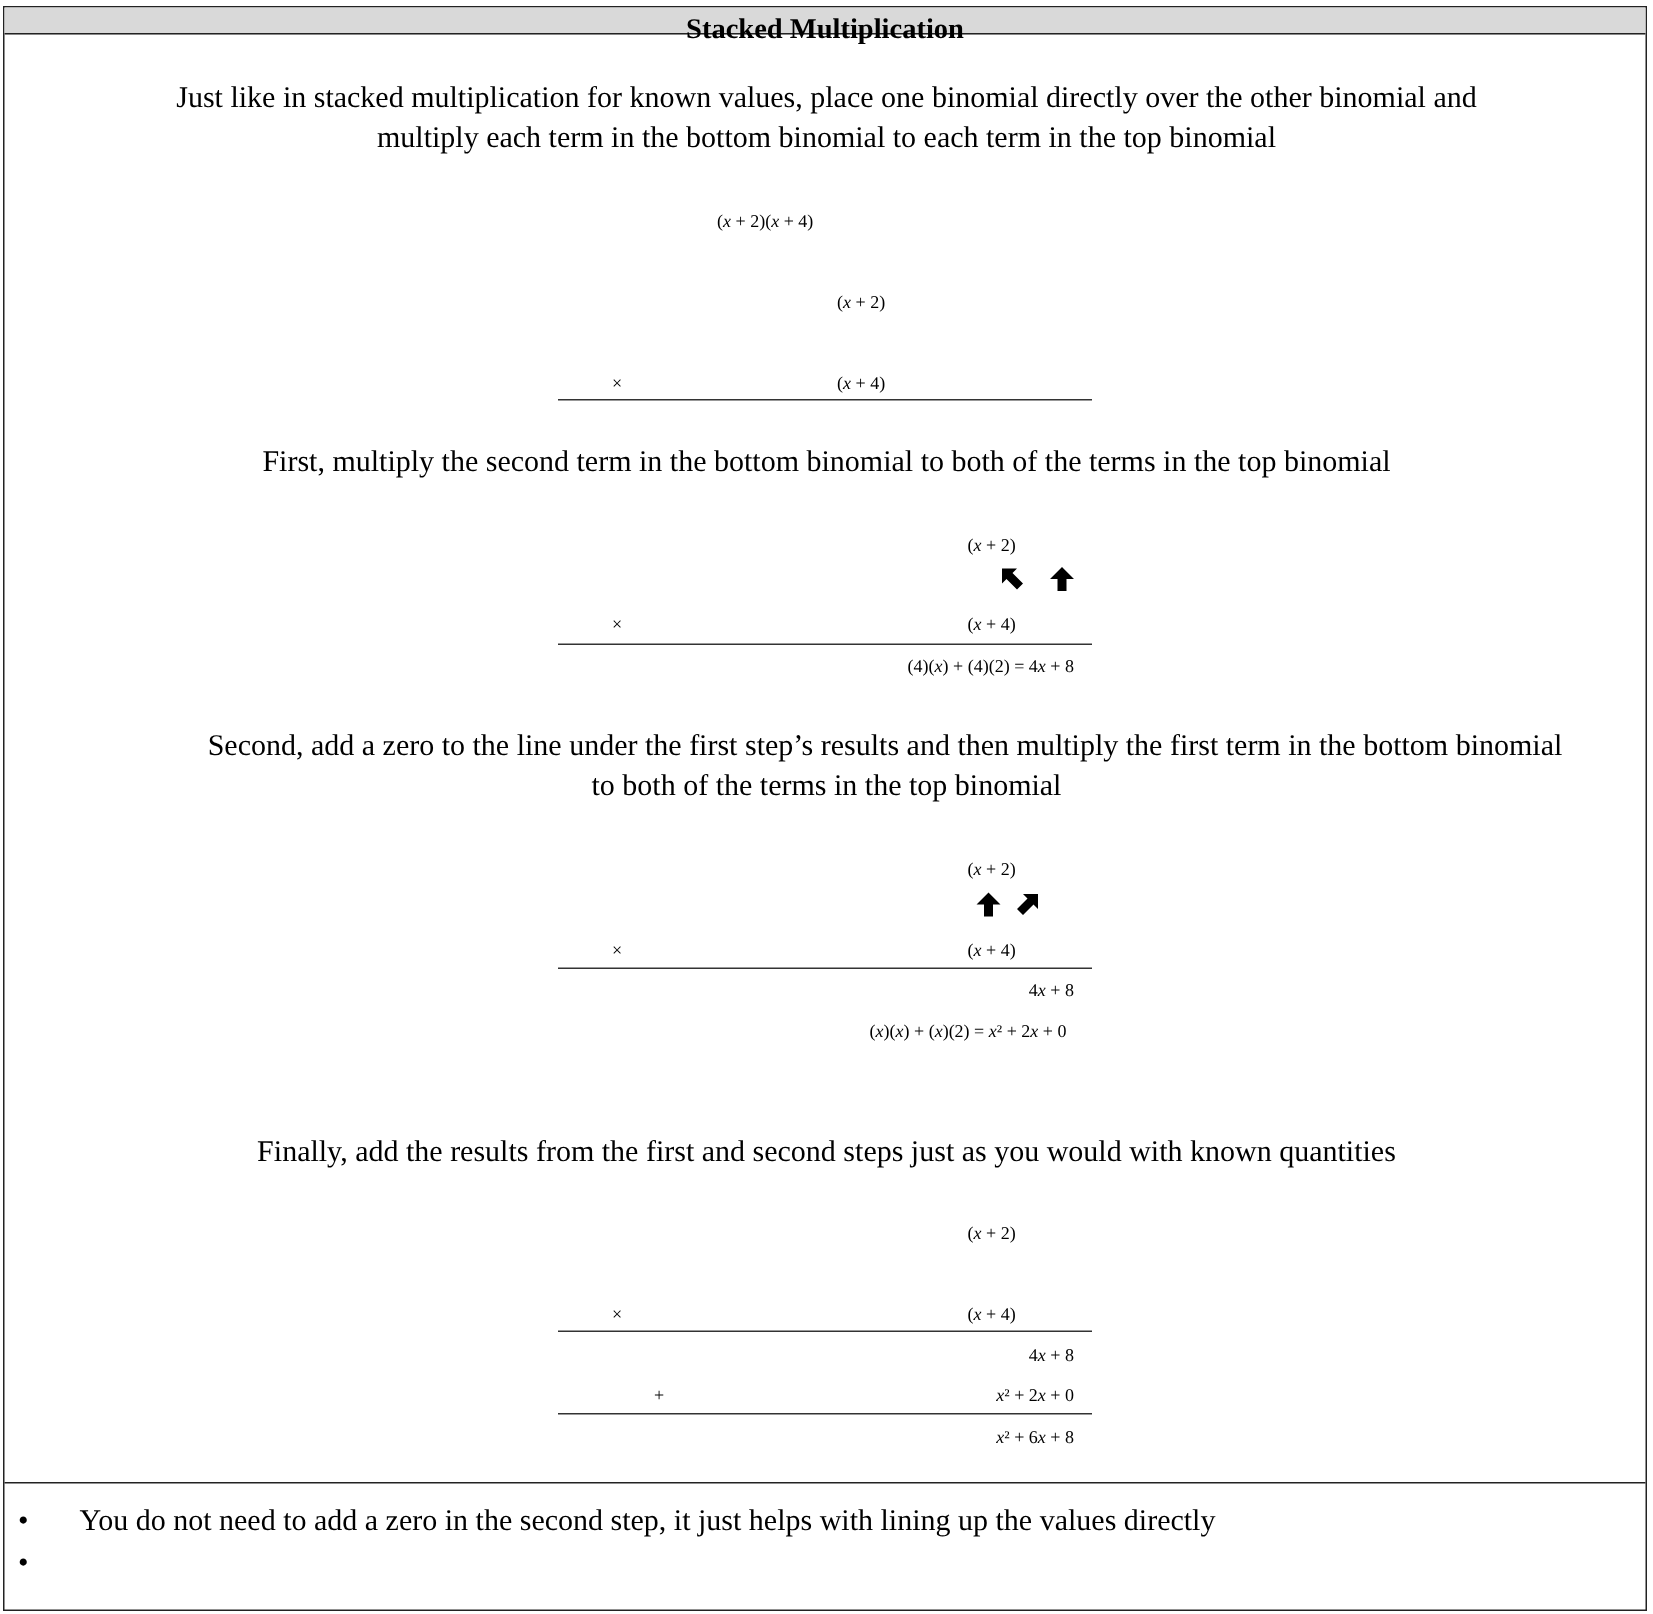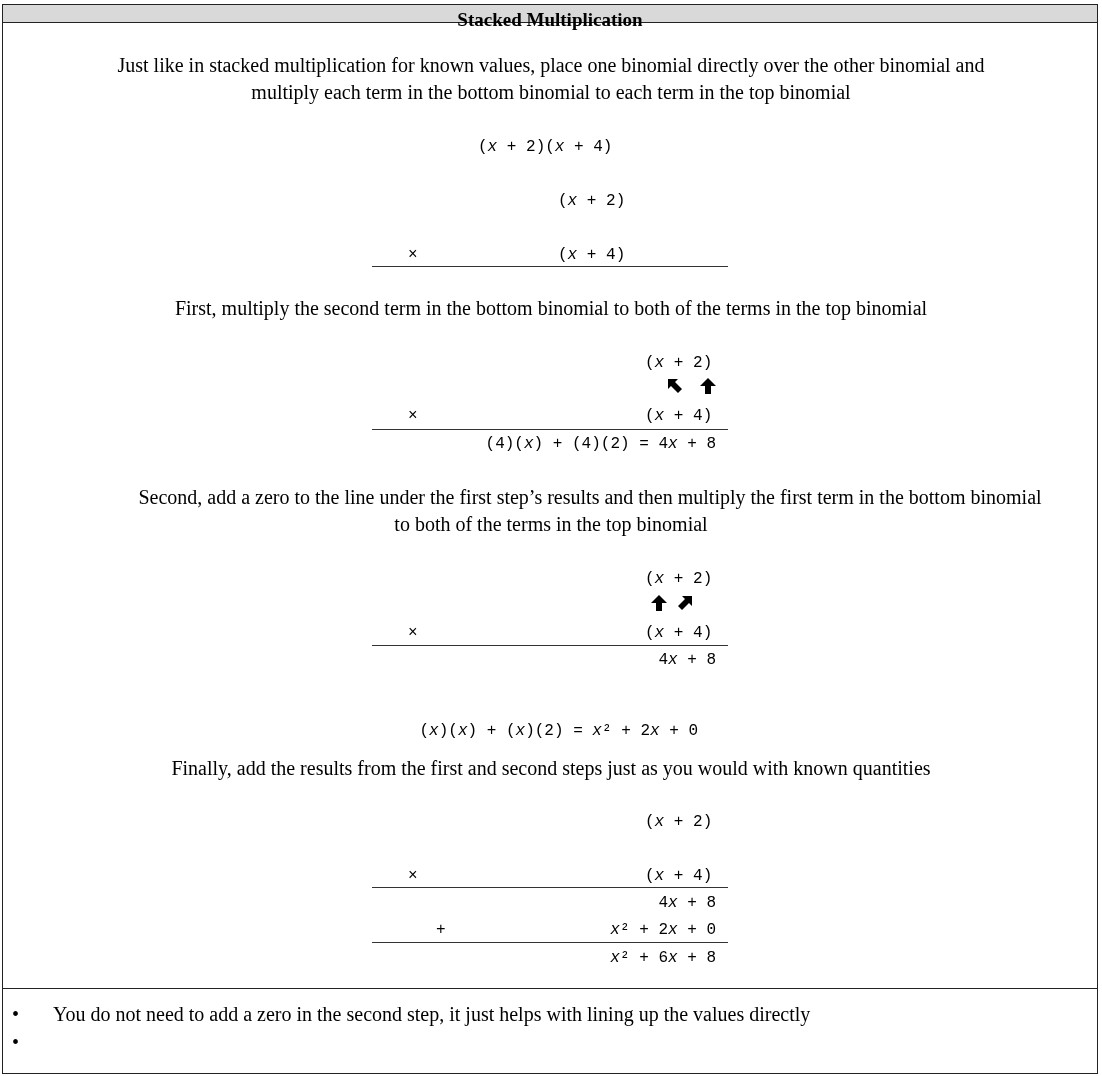--- a/index.html
+++ b/index.html
@@ -2,21 +2,21 @@
 <html><head>
 <meta charset="utf-8">
 <style>
   html, body { margin:0; padding:0; background:#ffffff; }
   body { width:1102px; height:1076px; position:relative; overflow:hidden; font-family:"DejaVu Serif", serif; color:#000; }
   .frame { position:absolute; left:2px; top:4px; width:1096px; height:1070px; border:1px solid #222; box-sizing:border-box; }
   .header { position:absolute; left:0; top:0; width:100%; height:18px; background:#d9d9d9; border-bottom:1px solid #222; box-sizing:border-box; text-align:center; }
   .header span { font-family:"Liberation Serif", serif; font-weight:bold; font-size:19px; line-height:30px; }
   .notes-sep { position:absolute; left:0; top:983px; width:100%; height:0; border-top:1px solid #222; }
   .instr { position:absolute; left:0; width:100%; text-align:center; font-family:"Liberation Serif", serif; font-size:20px; line-height:27px; }
-  .math { position:absolute; font-family:Liberation Mono, monospace; font-size:16px; line-height:24px; white-space:nowrap; }
+  .math { position:absolute; font-family:Liberation Serif, serif; font-size:12px; line-height:24px; white-space:nowrap; }
   .math.r { text-align:right; }
   .mvar { font-style:italic; }
   .rule { position:absolute; height:0; border-top:1.5px solid #333; }
   .arrow { position:absolute; width:18px; height:18px; }
   .notes { position:absolute; left:0; top:1000px; width:100%; font-family:"Liberation Serif", serif; font-size:20px; line-height:28px; }
   .note { position:relative; padding-left:53px; }
   .note .bullet { position:absolute; left:12px; top:0; }
 </style>
 </head>
 <body>
@@ -56,21 +56,21 @@
 <svg class="arrow" style="left:650px; top:594px;" viewBox="0 0 18 18">
   <polygon points="9,1 17,9 12,9 12,17 6,17 6,9 1,9" fill="#000"></polygon>
 </svg>
 <svg class="arrow" style="left:676px; top:594px;" viewBox="0 0 18 18">
   <polygon points="16,2 16,12 13,9 6,16 2,12 9,5 6,2" fill="#000"></polygon>
 </svg>
 <div class="math" style="left:408px; top:621px;">×</div>
 <div class="math" style="left:645px; top:621px;">(<span class="mvar">x</span> + 4)</div>
 <div class="rule" style="left:372px; top:645px; width:356px;"></div>
 <div class="math r" style="right:386px; top:648px;">4<span class="mvar">x</span> + 8</div>
-<div class="math r" style="right:404px; top:675px;margin-top:44px;">(<span class="mvar">x</span>)(<span class="mvar">x</span>) + (<span class="mvar">x</span>)(2) = <span class="mvar">x</span>² + 2<span class="mvar">x</span> + 0</div>
+<div class="math r" style="right:391px; top:675px;">(<span class="mvar">x</span>)(<span class="mvar">x</span>) + (<span class="mvar">x</span>)(2) = <span class="mvar">x</span>² + 2<span class="mvar">x</span> + 0</div>
 
 <div class="instr" style="top:755px;">Finally, add the results from the first and second steps just as you would with known quantities</div>
 <div class="math" style="left:645px; top:810px;">(<span class="mvar">x</span> + 2)</div>
 <div class="math" style="left:408px; top:864px;">×</div>
 <div class="math" style="left:645px; top:864px;">(<span class="mvar">x</span> + 4)</div>
 <div class="rule" style="left:372px; top:887px; width:356px;"></div>
 <div class="math r" style="right:386px; top:891px;">4<span class="mvar">x</span> + 8</div>
 <div class="math" style="left:436px; top:918px;">+</div>
 <div class="math r" style="right:386px; top:918px;"><span class="mvar">x</span>² + 2<span class="mvar">x</span> + 0</div>
 <div class="rule" style="left:372px; top:942px; width:356px;"></div>

